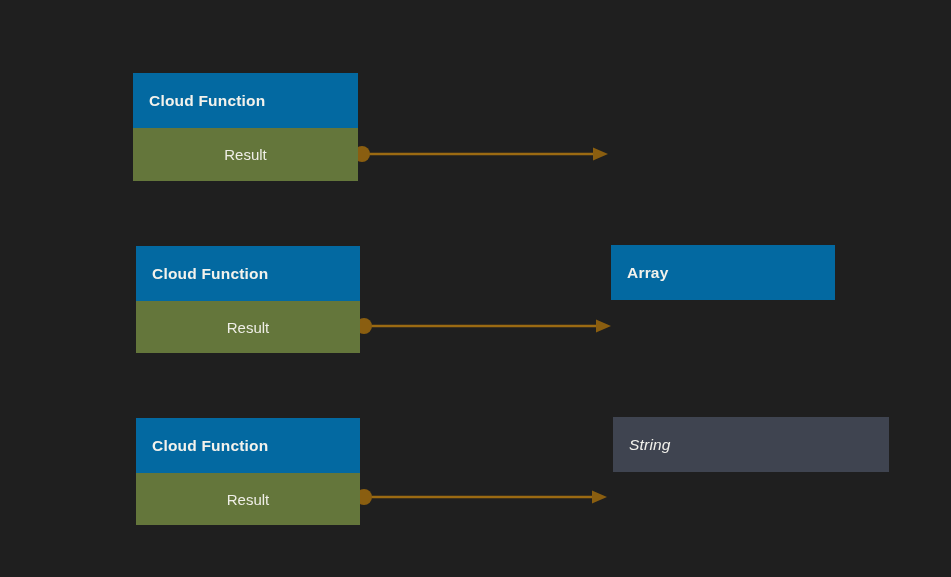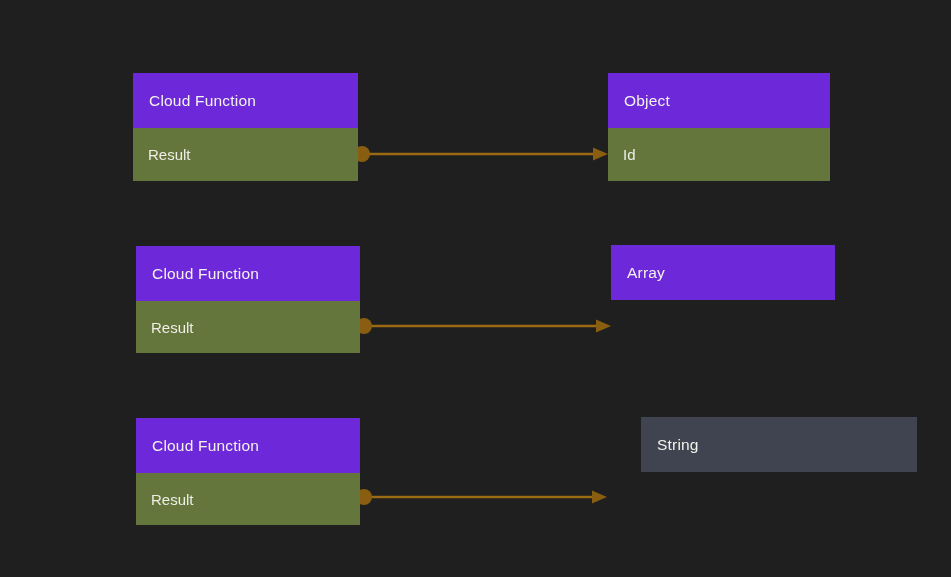--- a/index.html
+++ b/index.html
@@ -32,24 +32,24 @@
     color: #f3f2ec;
   }
   .node-row {
     flex: 1 1 auto;
     display: flex;
     align-items: center;
     padding: 0 15px;
     font-size: 15px;
     color: #efeee7;
   }
-  .node-row.out { justify-content: flex-start; }
+  .node-row.out { justify-content: center; }
   .node-row.in  { justify-content: flex-start; }
 
-  .green .node-header { background: #6d28d9; }
+  .green .node-header { background: #0369a1; font-weight: bold; }
   .green .node-row    { background: #64763b; }
   .dark  .node-header { background: #3f4450; }
   .dark  .node-row    { background: #373c47; }
 
   .wires {
     position: absolute;
     left: 0;
     top: 0;
     width: 951px;
     height: 577px;
@@ -80,42 +80,36 @@
     </g>
   </svg>
 
   <div class="node green" style="left:133px; top:73px; width:225px; height:108px;">
     <div class="node-header">Cloud Function</div>
     <div class="node-row out">
       <span>Result</span>
     </div>
   </div>
 
-  <div class="node green" style="left:608px; top:73px; width:222px; height:108px;">
-    <div class="node-header">Object</div>
-    <div class="node-row in">
-      <span>Id</span>
-    </div>
-  </div>
 
   <div class="node green" style="left:136px; top:246px; width:224px; height:107px;">
     <div class="node-header">Cloud Function</div>
     <div class="node-row out">
       <span>Result</span>
     </div>
   </div>
 
   <div class="node green" style="left:611px; top:245px; width:224px; height:76px;">
     <div class="node-header">Array</div>
   </div>
 
   <div class="node green" style="left:136px; top:418px; width:224px; height:107px;">
     <div class="node-header">Cloud Function</div>
     <div class="node-row out">
       <span>Result</span>
     </div>
   </div>
 
-  <div class="node dark" style="left:641px; top:417px; width:276px; height:107px;">
+  <div class="node dark" style="left:613px; top:417px; width:276px; height:107px;font-style:italic;">
     <div class="node-header">String</div>
   </div>
 
 </div>
 
 </body></html>

